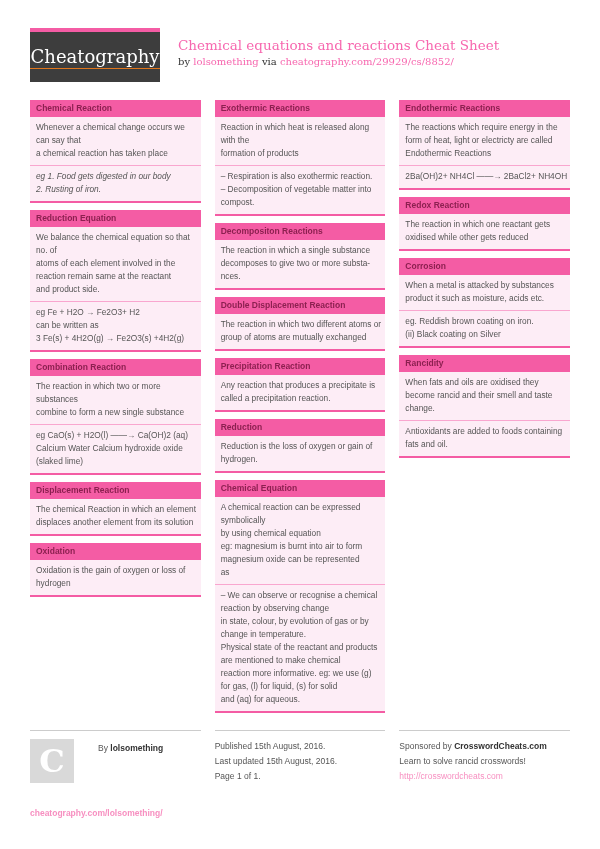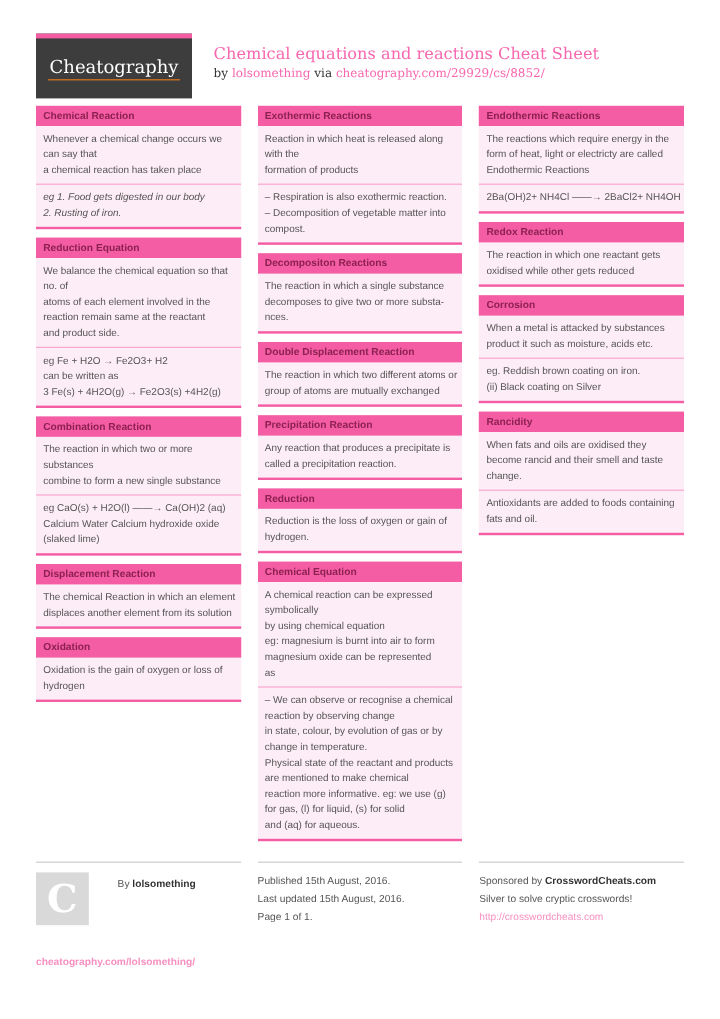--- a/index.html
+++ b/index.html
@@ -24,29 +24,29 @@
 
   
   .masthead{display:flex;align-items:flex-start;}
   .logo-box{
     background:var(--logo-bg);border-top:4px solid var(--accent);
     width:130px;height:54px;display:flex;align-items:center;justify-content:center;
     flex:0 0 auto;
   }
   .logo-text{
     color:#ffffff;font-family:"DejaVu Serif","Liberation Serif",serif;
-    font-size:15px;border-bottom:1px solid var(--underline);padding:0 1px 1px 1px;
+    font-size:18px;border-bottom:1px solid var(--underline);padding:0 1px 1px 1px;
   }
   .head-text{margin-left:18px;padding-top:9px;font-family:"DejaVu Serif","Liberation Serif",serif;}
   .title{color:var(--title-pink);font-size:13.5px;line-height:16px;}
   .byline{font-size:10px;color:#333333;margin-top:3px;}
   .byline .lnk{color:var(--title-pink);text-decoration:none;}
 
   
-  .columns{display:flex;gap:14px;margin-top:6px;height:622px;overflow:hidden;}
+  .columns{display:flex;gap:14px;margin-top:18px;height:622px;overflow:hidden;}
   .col{flex:1 1 0;min-width:0;}
   .card{margin-bottom:7px;background:var(--card-bg);border-bottom:2px solid var(--accent);}
   .card-header{
     background:var(--accent);color:var(--header-text);
     font-size:8.5px;font-weight:bold;padding:4px 6px;line-height:9px;
   }
   .block{padding:4px 6px 5px 6px;font-size:8.3px;line-height:13px;color:var(--body-text);}
   .block + .block{border-top:1px solid var(--sep);}
   .block.italic{font-style:italic;}
   .line{white-space:nowrap;}
@@ -272,18 +272,18 @@
       <div>Published 15th August, 2016.</div>
       <div>Last updated 15th August, 2016.</div>
       <div>Page 1 of 1.</div>
     </div>
 
     <div class="fcol">
       <div class="sponsor-line">
         <span>Sponsored by</span>
         <b>CrosswordCheats.com</b>
       </div>
-      <div>Silver to solve cryptic crosswords!</div>
+      <div>Learn to solve rancid crosswords!</div>
       <span class="sponsor-url">http://crosswordcheats.com</span>
     </div>
   </div>
 
 </div>
 
 </body></html>

